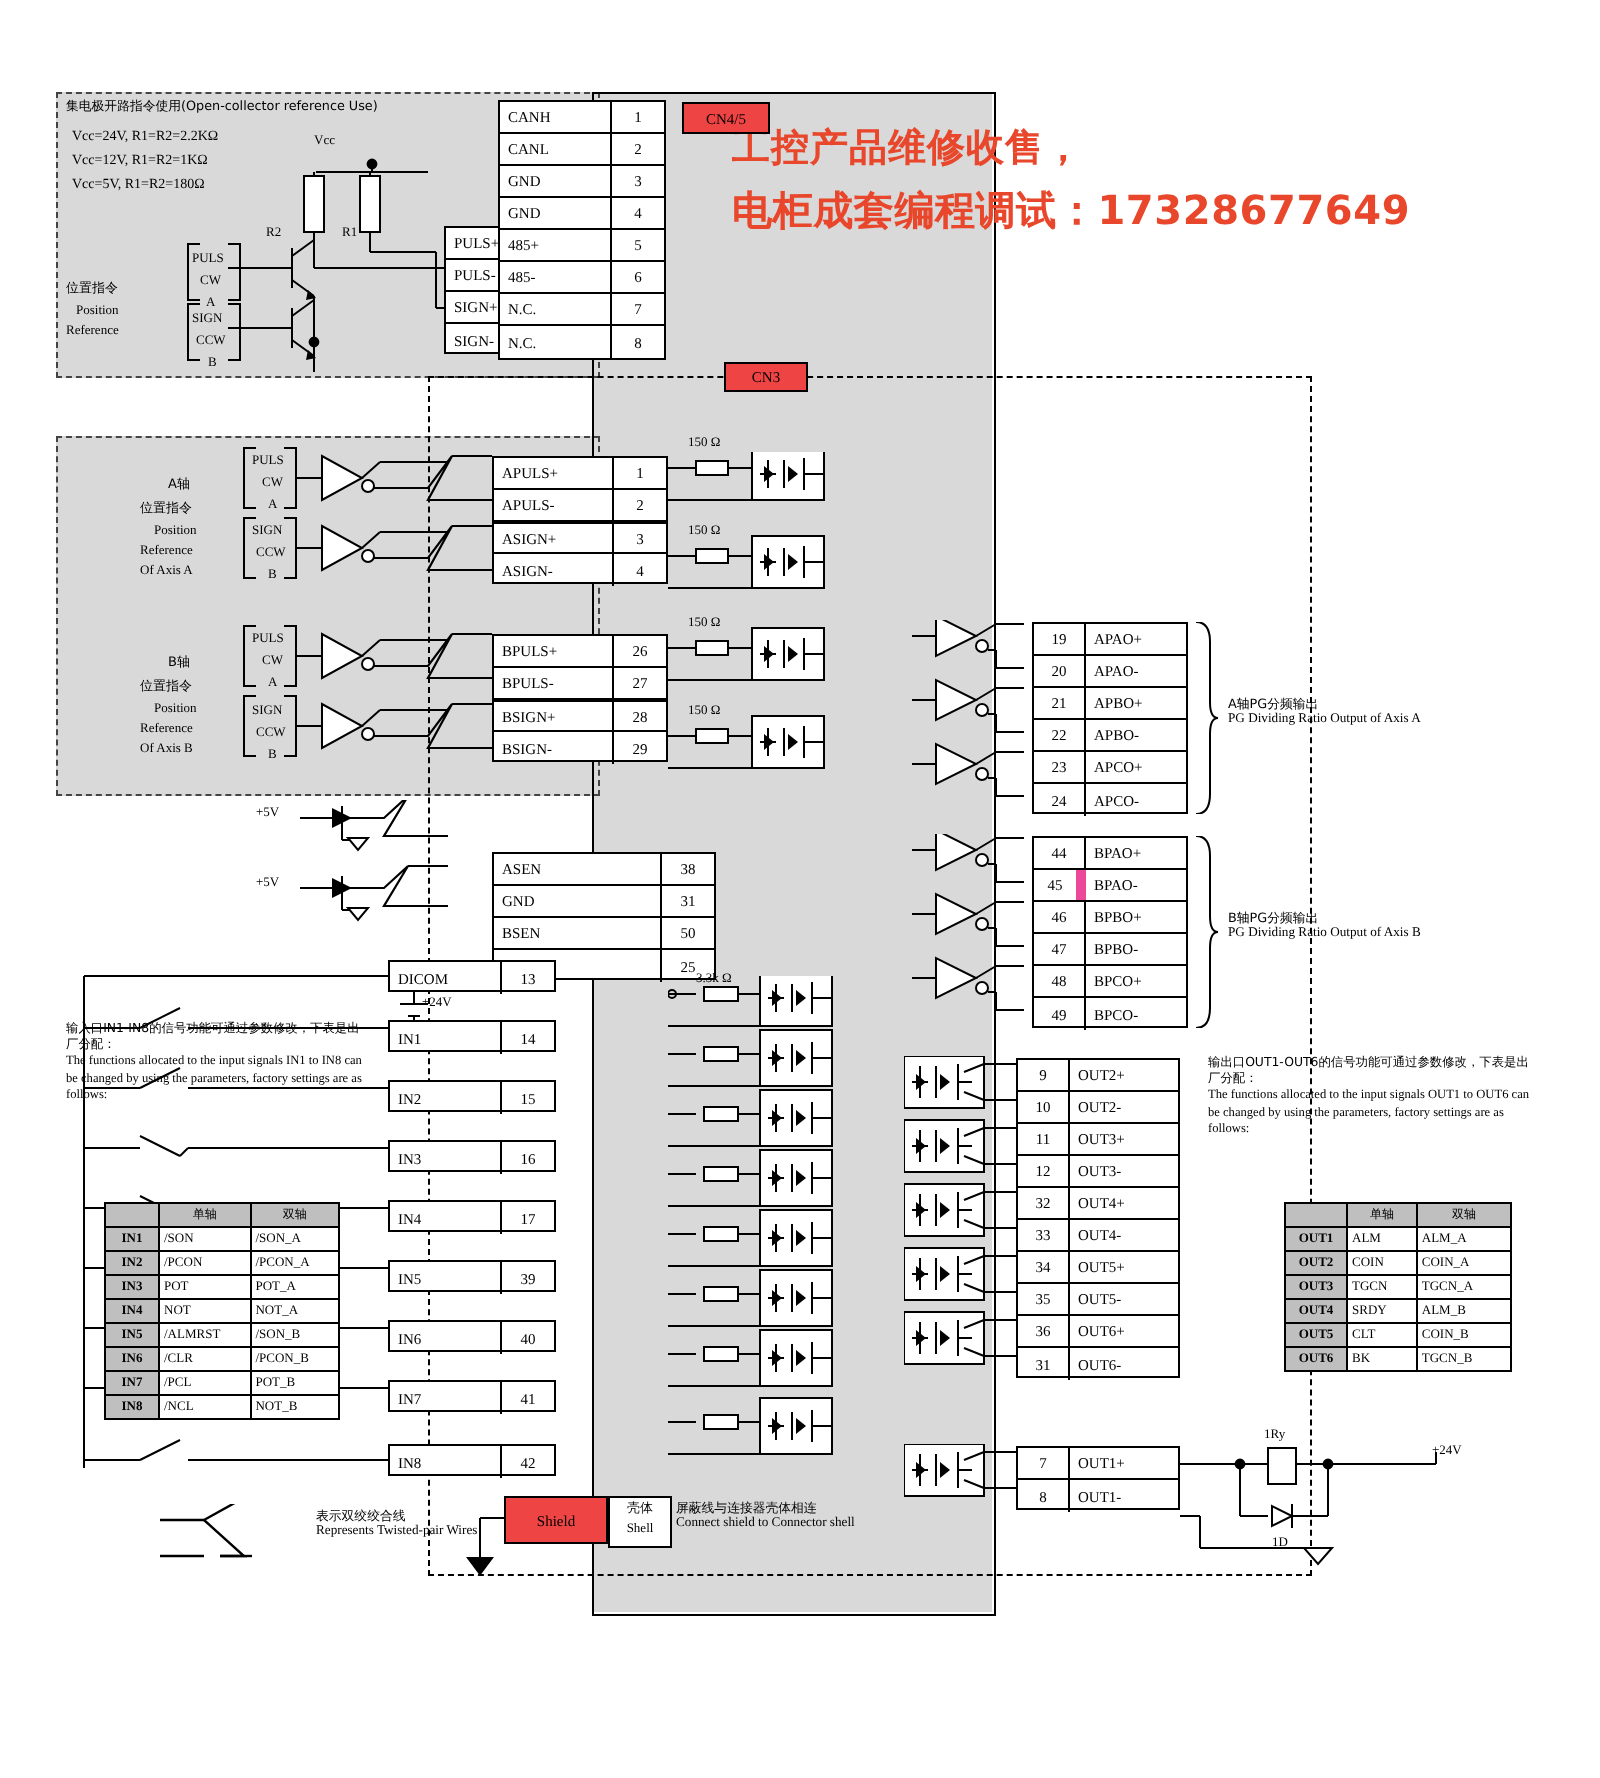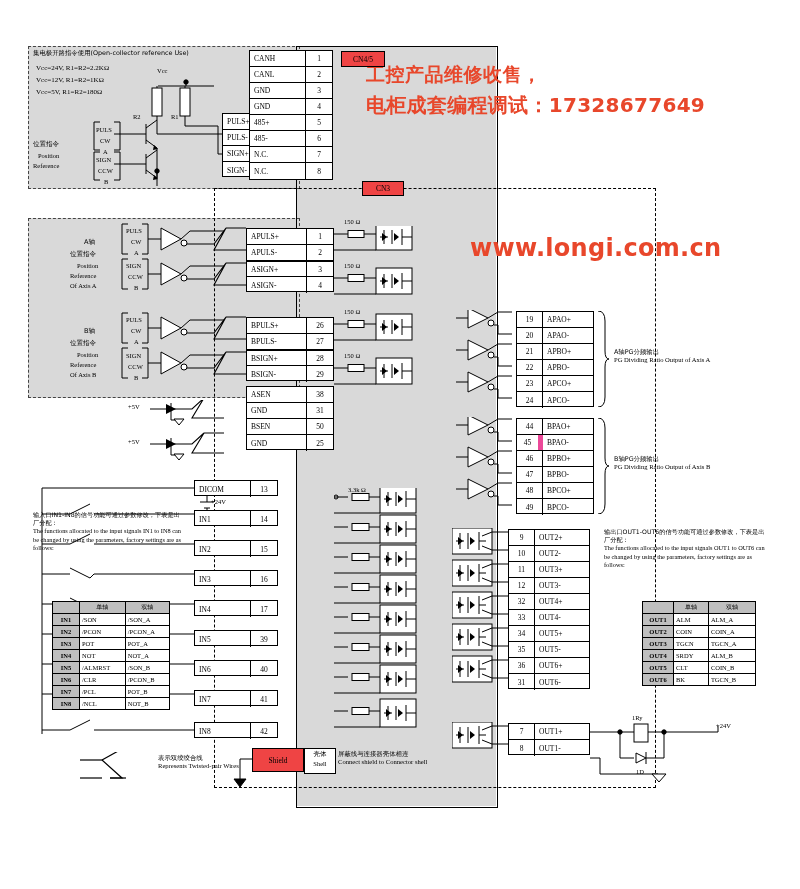--- a/index.html
+++ b/index.html
@@ -57,21 +57,20 @@
   <div class="abs gray" style="left:296px;top:46px;width:200px;height:760px;"></div>
 
   <div class="dashbox" style="left:28px;top:46px;width:272px;height:143px;border-color:#444;"></div>
   <div class="dashbox" style="left:28px;top:218px;width:272px;height:180px;border-color:#444;"></div>
   <div class="dashbox" style="left:214px;top:188px;width:442px;height:600px;"></div>
 
   <div class="abs bd" style="left:296px;top:46px;width:200px;height:760px;background:transparent;"></div>
 
   <div class="wm wm1" style="left:366px;top:62px;">工控产品维修收售，</div>
   <div class="wm wm2" style="left:366px;top:92px;">电柜成套编程调试：17328677649</div>
-  <div class="wm wm2" style="left:470px;top:234px;font-size:24px;">www.longi.com.cn</div>
 
   <div class="cap" style="left:33px;top:49px;width:260px;">
     <span class="zh">集电极开路指令使用(Open-collector reference Use)</span>
   </div>
   <div class="note" style="left:36px;top:64px;font-size:7px;">Vcc=24V,  R1=R2=2.2KΩ</div>
   <div class="note" style="left:36px;top:76px;font-size:7px;">Vcc=12V,  R1=R2=1KΩ</div>
   <div class="note" style="left:36px;top:88px;font-size:7px;">Vcc=5V,   R1=R2=180Ω</div>
 
   <div class="tiny" style="left:157px;top:67px;">Vcc</div>
   <div class="tiny" style="left:133px;top:113px;">R2</div>
@@ -388,21 +387,21 @@
       <line x1="45" y1="38" x2="45" y2="55"></line>
       <line x1="45" y1="44" x2="56" y2="44"></line>
       <line x1="45" y1="55" x2="52" y2="55"></line>
       <polygon points="48,54 58,54 53,60" fill="#fff" stroke="#000"></polygon>
       <path d="M56 44 L66 44 L78 33 L66 53 L78 53" stroke-width="1.1"></path>
       <line x1="78" y1="33" x2="98" y2="33"></line>
         <line x1="78" y1="53" x2="98" y2="53"></line>
     </g>
   </svg>
 
-  <div class="pinblk" style="left:246px;top:386px;width:88px;height:64px;">
+  <div class="pinblk" style="left:246px;top:426px;width:112px;height:64px;">
     <div class="pinrow">
         <div class="pinname">ASEN</div>
         <div class="pinnum">38</div>
       </div>
     <div class="pinrow">
         <div class="pinname">GND</div>
         <div class="pinnum">31</div>
       </div>
     <div class="pinrow">
         <div class="pinname">BSEN</div>

